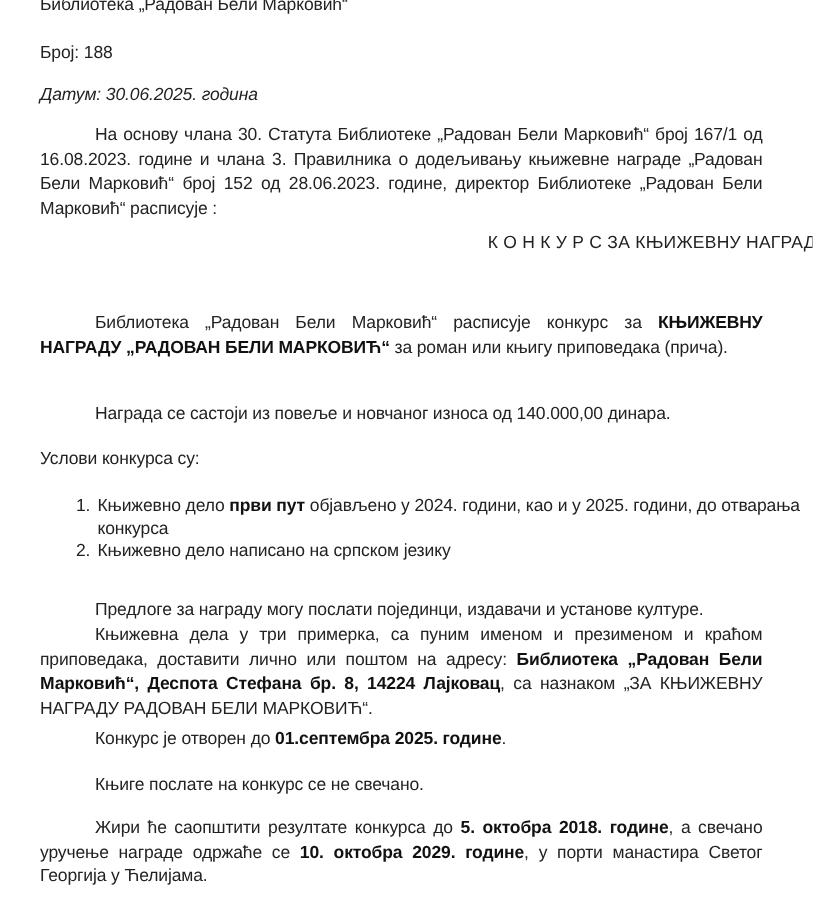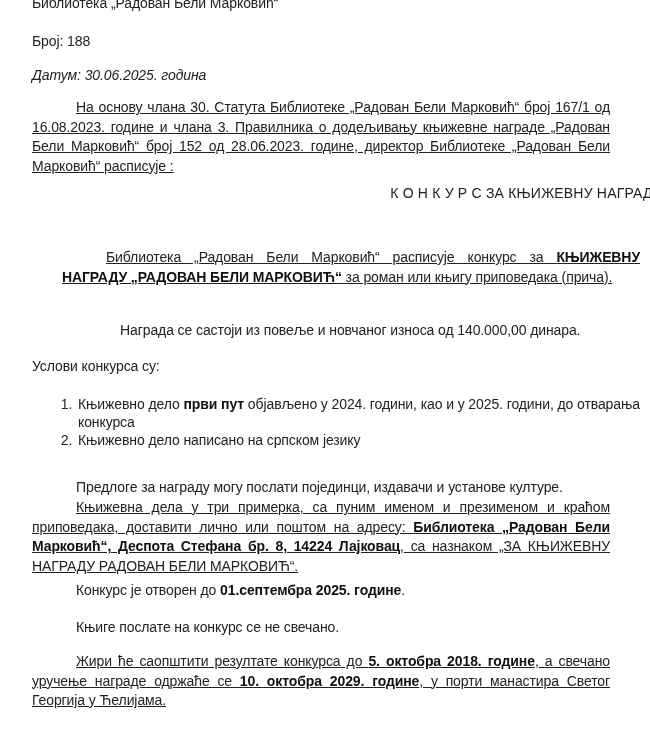--- a/index.html
+++ b/index.html
@@ -4,43 +4,43 @@
 <style>
   html, body { margin: 0; padding: 0; background: #ffffff; }
   body {
     width: 650px; height: 737px; overflow: hidden; position: relative;
     font-family: "Liberation Sans", sans-serif;
     font-size: 14px; color: #222222;
     letter-spacing: -0.1px;
   }
   .page { position: absolute; left: 0; top: -5px; width: 650px; }
   .line { position: absolute; left: 32px; white-space: nowrap; }
-  .para { position: absolute; left: 32px; width: 578px; line-height: 19.5px; text-align: justify; text-decoration: underline; }
+  .para { position: absolute; left: 32px; width: 578px; line-height: 19.5px; text-align: justify; }
   .indent { text-indent: 44px; }
   .center { position: absolute; left: 12px; width: 650px; text-align: right; letter-spacing: 0.2px; }
   b { font-weight: bold; color: #111; }
   ol { position: absolute; left: 32px; width: 580px; margin: 0; padding-left: 44px; line-height: 18px; }
   ol li { padding-left: 2px; }
 </style>
 </head>
 <body>
 
 <div class="page">
 
   <div class="line" style="top:0px;">Библиотека „Радован Бели Марковић“</div>
   <div class="line" style="top:38px;">Број: 188</div>
   <div class="line" style="top:72px;font-style:italic;">Датум: 30.06.2025. година</div>
 
   <div class="para indent" style="top:103px;">На основу члана 30. Статута Библиотеке „Радован Бели Марковић“ број 167/1 од 16.08.2023. године и члана 3. Правилника о додељивању књижевне награде „Радован Бели Марковић“  број 152 од 28.06.2023. године, директор Библиотеке „Радован Бели Марковић“ расписује :</div>
 
   <div class="center" style="top:190px;">К О Н К У Р С ЗА КЊИЖЕВНУ НАГРАДУ</div>
 
-  <div class="para indent" style="top:253px;margin-left:30px;"><span>Библиотека „Радован Бели Марковић“ расписује конкурс за </span><b>КЊИЖЕВНУ НАГРАДУ „РАДОВАН БЕЛИ МАРКОВИЋ“</b><span> за роман или књигу приповедака (прича).</span></div>
+  <div class="para indent" style="top:253px;"><span>Библиотека „Радован Бели Марковић“ расписује конкурс за </span><b>КЊИЖЕВНУ НАГРАДУ „РАДОВАН БЕЛИ МАРКОВИЋ“</b><span> за роман или књигу приповедака (прича).</span></div>
 
-  <div class="line" style="top:327px; left:76px;margin-left:44px;">Награда се састоји из повеље и новчаног  износа од 140.000,00 динара.</div>
+  <div class="line" style="top:327px; left:76px;">Награда се састоји из повеље и новчаног  износа од 140.000,00 динара.</div>
 
   <div class="line" style="top:363px;text-align:right;">Услови конкурса су:</div>
 
   <ol style="top:400px;">
     <li><span>Књижевно дело </span><b>први пут</b><span> објављено у 2024. години, као и у 2025. години, до отварања конкурса</span></li>
     <li><span>Књижевно дело написано на српском језику</span></li>
   </ol>
 
   <div class="line" style="top:484px; left:76px;">Предлоге за награду могу послати појединци, издавачи и установе културе.</div>
 

